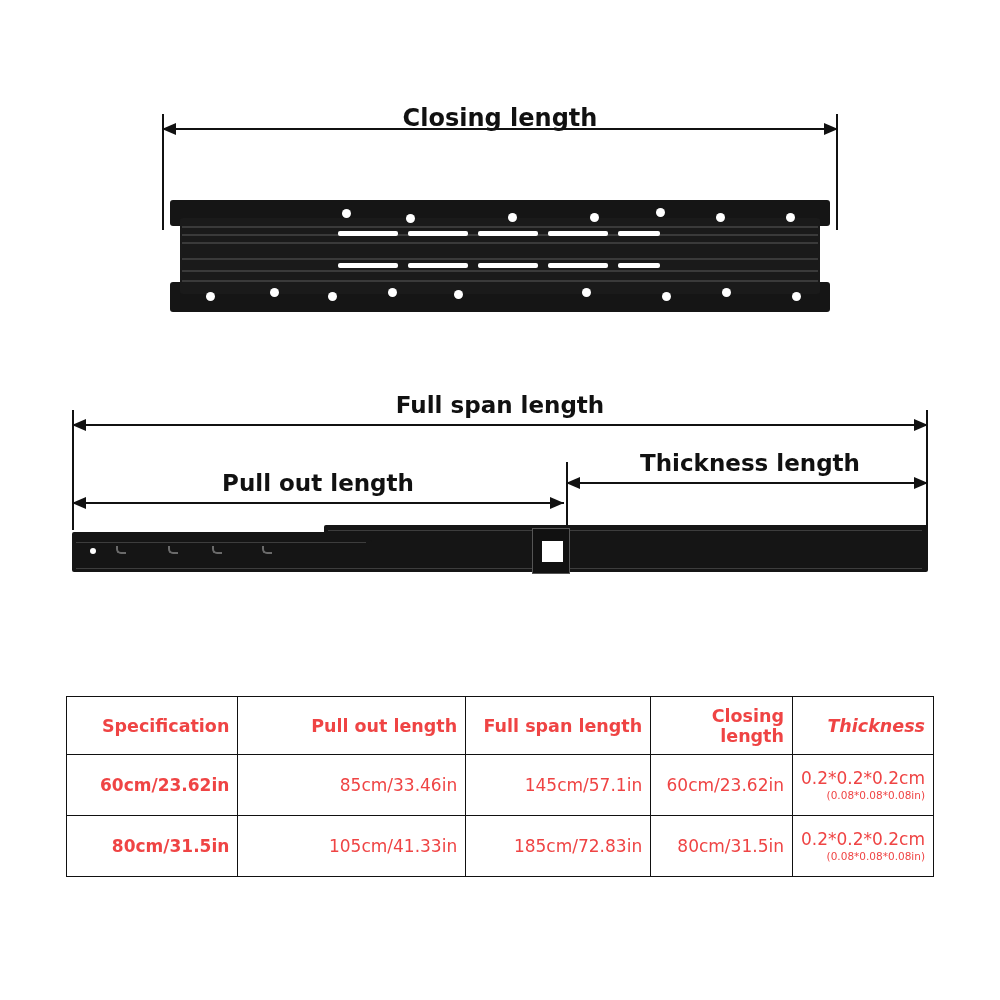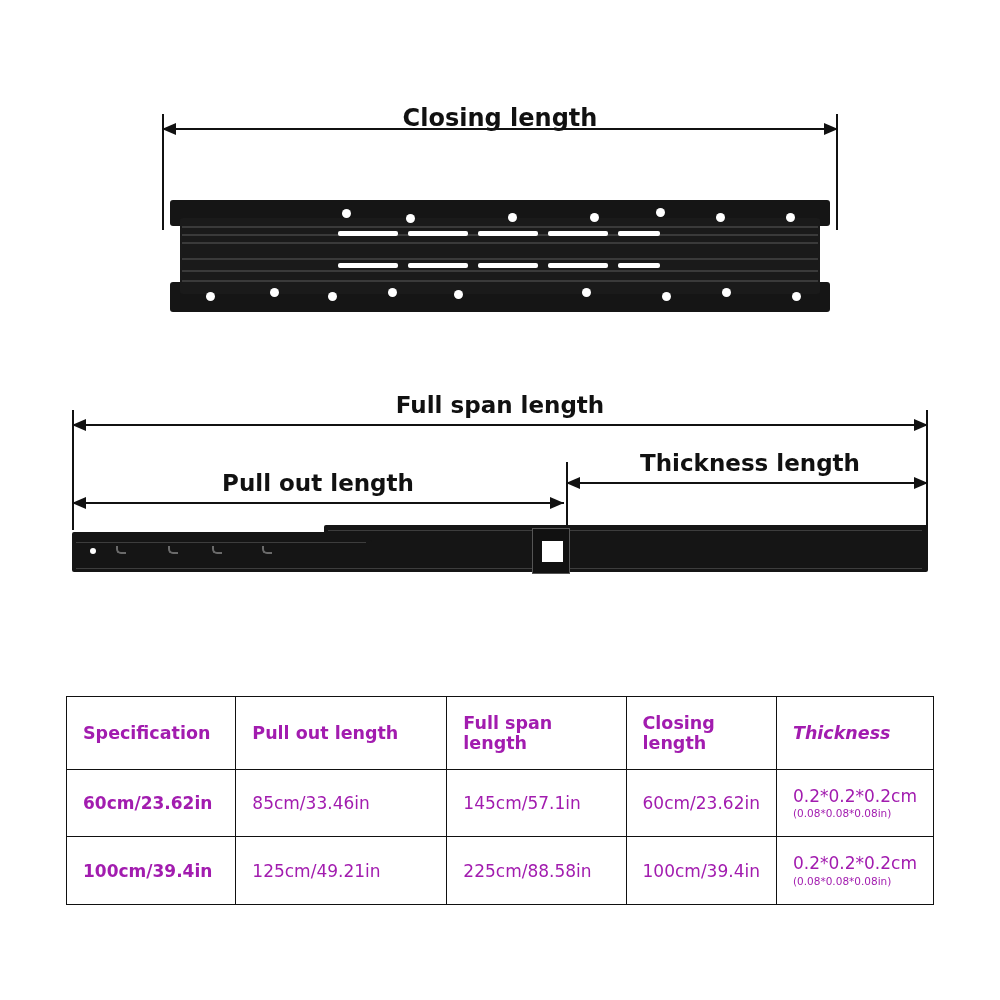--- a/index.html
+++ b/index.html
@@ -138,23 +138,23 @@
   table.spec {
     position: absolute;
     left: 66px;
     top: 696px;
     width: 868px;
     border-collapse: collapse;
     background: #ffffff;
   }
   table.spec th, table.spec td {
     border: 1px solid #111111;
-    text-align: left;
-    color: #a21caf;
-    padding: 16px;
+    text-align: right;
+    color: #ef4444;
+    padding: 8px;
   }
   table.spec thead th {
     height: 58px;
     font-size: 17.5px;
     font-weight: bold;
   }
   table.spec tbody td {
     height: 61px;
     font-size: 17px;
   }
@@ -289,24 +289,24 @@
         <td class="spec-name">60cm/23.62in</td>
         <td>85cm/33.46in</td>
         <td>145cm/57.1in</td>
         <td>60cm/23.62in</td>
         <td class="thick-cell">
           <div>0.2*0.2*0.2cm</div>
           <div class="t2">(0.08*0.08*0.08in)</div>
         </td>
       </tr>
       <tr>
-        <td class="spec-name">100cm/39.4in</td>
-        <td>125cm/49.21in</td>
-        <td>225cm/88.58in</td>
-        <td>100cm/39.4in</td>
+        <td class="spec-name">80cm/31.5in</td>
+        <td>105cm/41.33in</td>
+        <td>185cm/72.83in</td>
+        <td>80cm/31.5in</td>
         <td class="thick-cell">
           <div>0.2*0.2*0.2cm</div>
           <div class="t2">(0.08*0.08*0.08in)</div>
         </td>
       </tr>
     </tbody>
   </table>
 
 </div>
 

